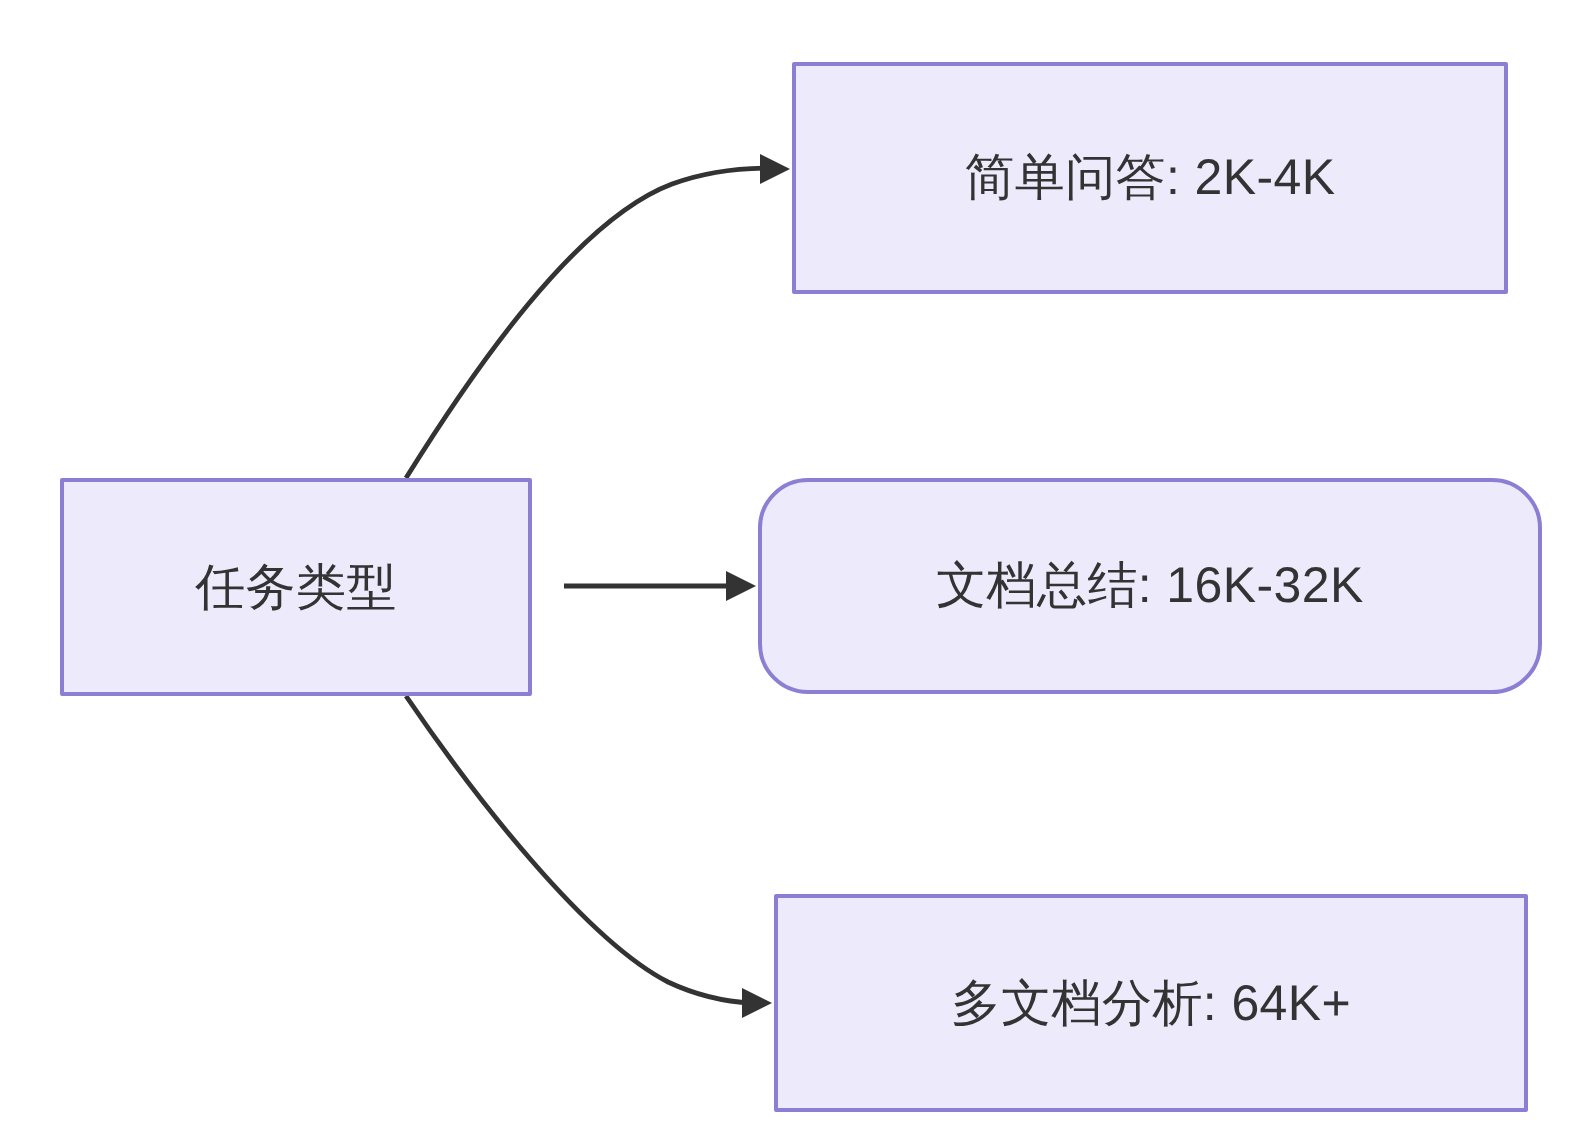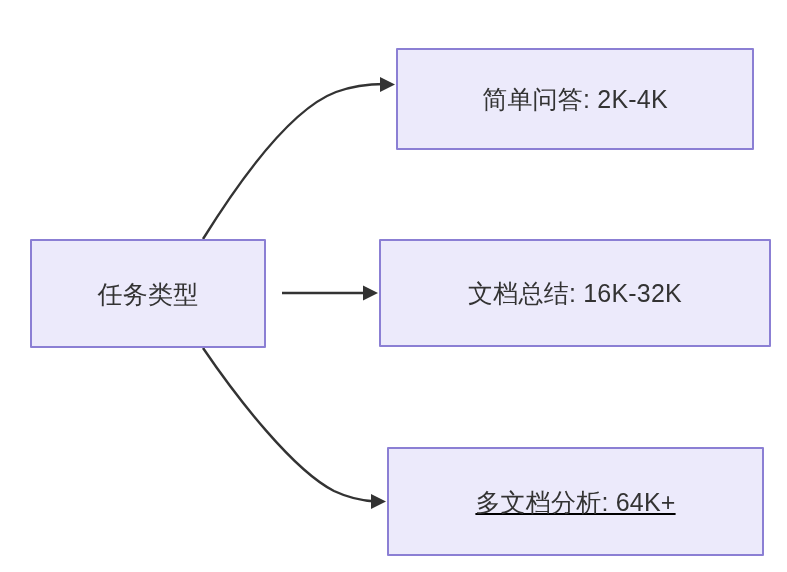--- a/index.html
+++ b/index.html
@@ -50,35 +50,34 @@
   #node-source {
     left: 30px;
     top: 239px;
     width: 236px;
     height: 109px;
   }
   #node-task-1 {
     left: 396px;
     top: 31px;
     width: 358px;
-    height: 102px;
-    margin-top: 17px;
+    height: 116px;
   }
   #node-task-2 {
     left: 379px;
     top: 239px;
     width: 392px;
     height: 108px;
+    border-radius: 25px;
   }
   #node-task-3 {
     left: 387px;
     top: 447px;
     width: 377px;
     height: 109px;
-    text-decoration: underline;
   }
   .edge-path {
     fill: none;
     stroke: #333333;
     stroke-width: 2.4;
     stroke-linecap: butt;
   }
   .arrow-head {
     fill: #333333;
     stroke: none;

